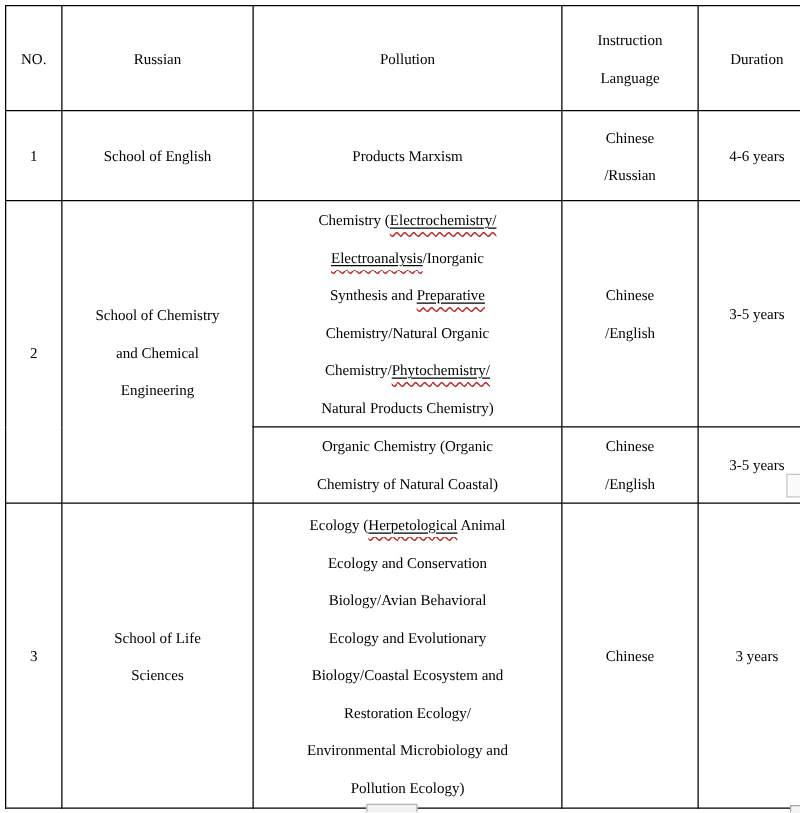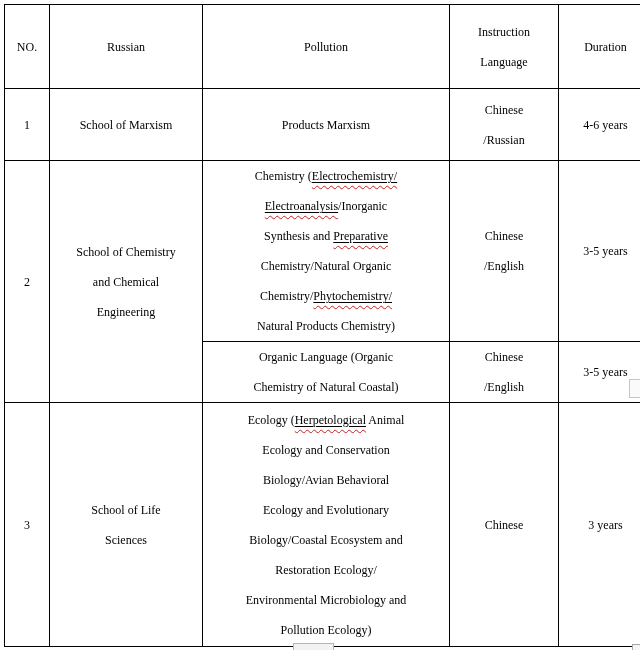--- a/index.html
+++ b/index.html
@@ -66,36 +66,36 @@
         <tr class="r-head">
       <th class="col-no hdr">NO.</th>
       <th class="col-school hdr">Russian</th>
       <th class="col-spec hdr">Pollution</th>
       <th class="col-lang hdr-lang">Instruction<br>Language</th>
       <th class="col-dur hdr-dur">Duration</th>
     </tr>
 
     <tr class="r-1">
       <td>1</td>
-      <td>School of Marxism</td>
+      <td>School of English</td>
       <td class="spec"><span>Products Marxism</span></td>
       <td class="lang">Chinese<br>/Russian</td>
       <td>4-6 years</td>
     </tr>
 
     <tr class="r-2a">
       <td rowspan="2">2</td>
       <td rowspan="2">School of Chemistry<br>and Chemical<br>Engineering</td>
       <td class="spec"><span>Chemistry (</span><span class="uw"><span class="uw-in">Electrochemistry/</span></span><br><span class="uw"><span class="uw-in">Electroanalysis</span></span><span>/Inorganic</span><br><span>Synthesis and </span><span class="uw"><span class="uw-in">Preparative</span></span><br><span>Chemistry/Natural Organic</span><br><span>Chemistry/</span><span class="uw"><span class="uw-in">Phytochemistry/</span></span><br><span>Natural Products Chemistry)</span></td>
       <td class="lang">Chinese<br>/English</td>
       <td>3-5 years</td>
     </tr>
 
     <tr class="r-2b">
-      <td class="spec"><span>Organic Language (Organic</span><br><span>Chemistry of Natural Coastal)</span></td>
+      <td class="spec"><span>Organic Chemistry (Organic</span><br><span>Chemistry of Natural Coastal)</span></td>
       <td class="lang">Chinese<br>/English</td>
       <td>3-5 years</td>
     </tr>
 
     <tr class="r-3">
       <td>3</td>
       <td>School of Life<br>Sciences</td>
       <td class="spec"><span>Ecology (</span><span class="uw"><span class="uw-in">Herpetological</span></span><span> Animal</span><br><span>Ecology and Conservation</span><br><span>Biology/Avian Behavioral</span><br><span>Ecology and Evolutionary</span><br><span>Biology/Coastal Ecosystem and</span><br><span>Restoration Ecology/</span><br><span>Environmental Microbiology and</span><br><span>Pollution Ecology)</span></td>
       <td class="lang">Chinese</td>
       <td>3 years</td>

